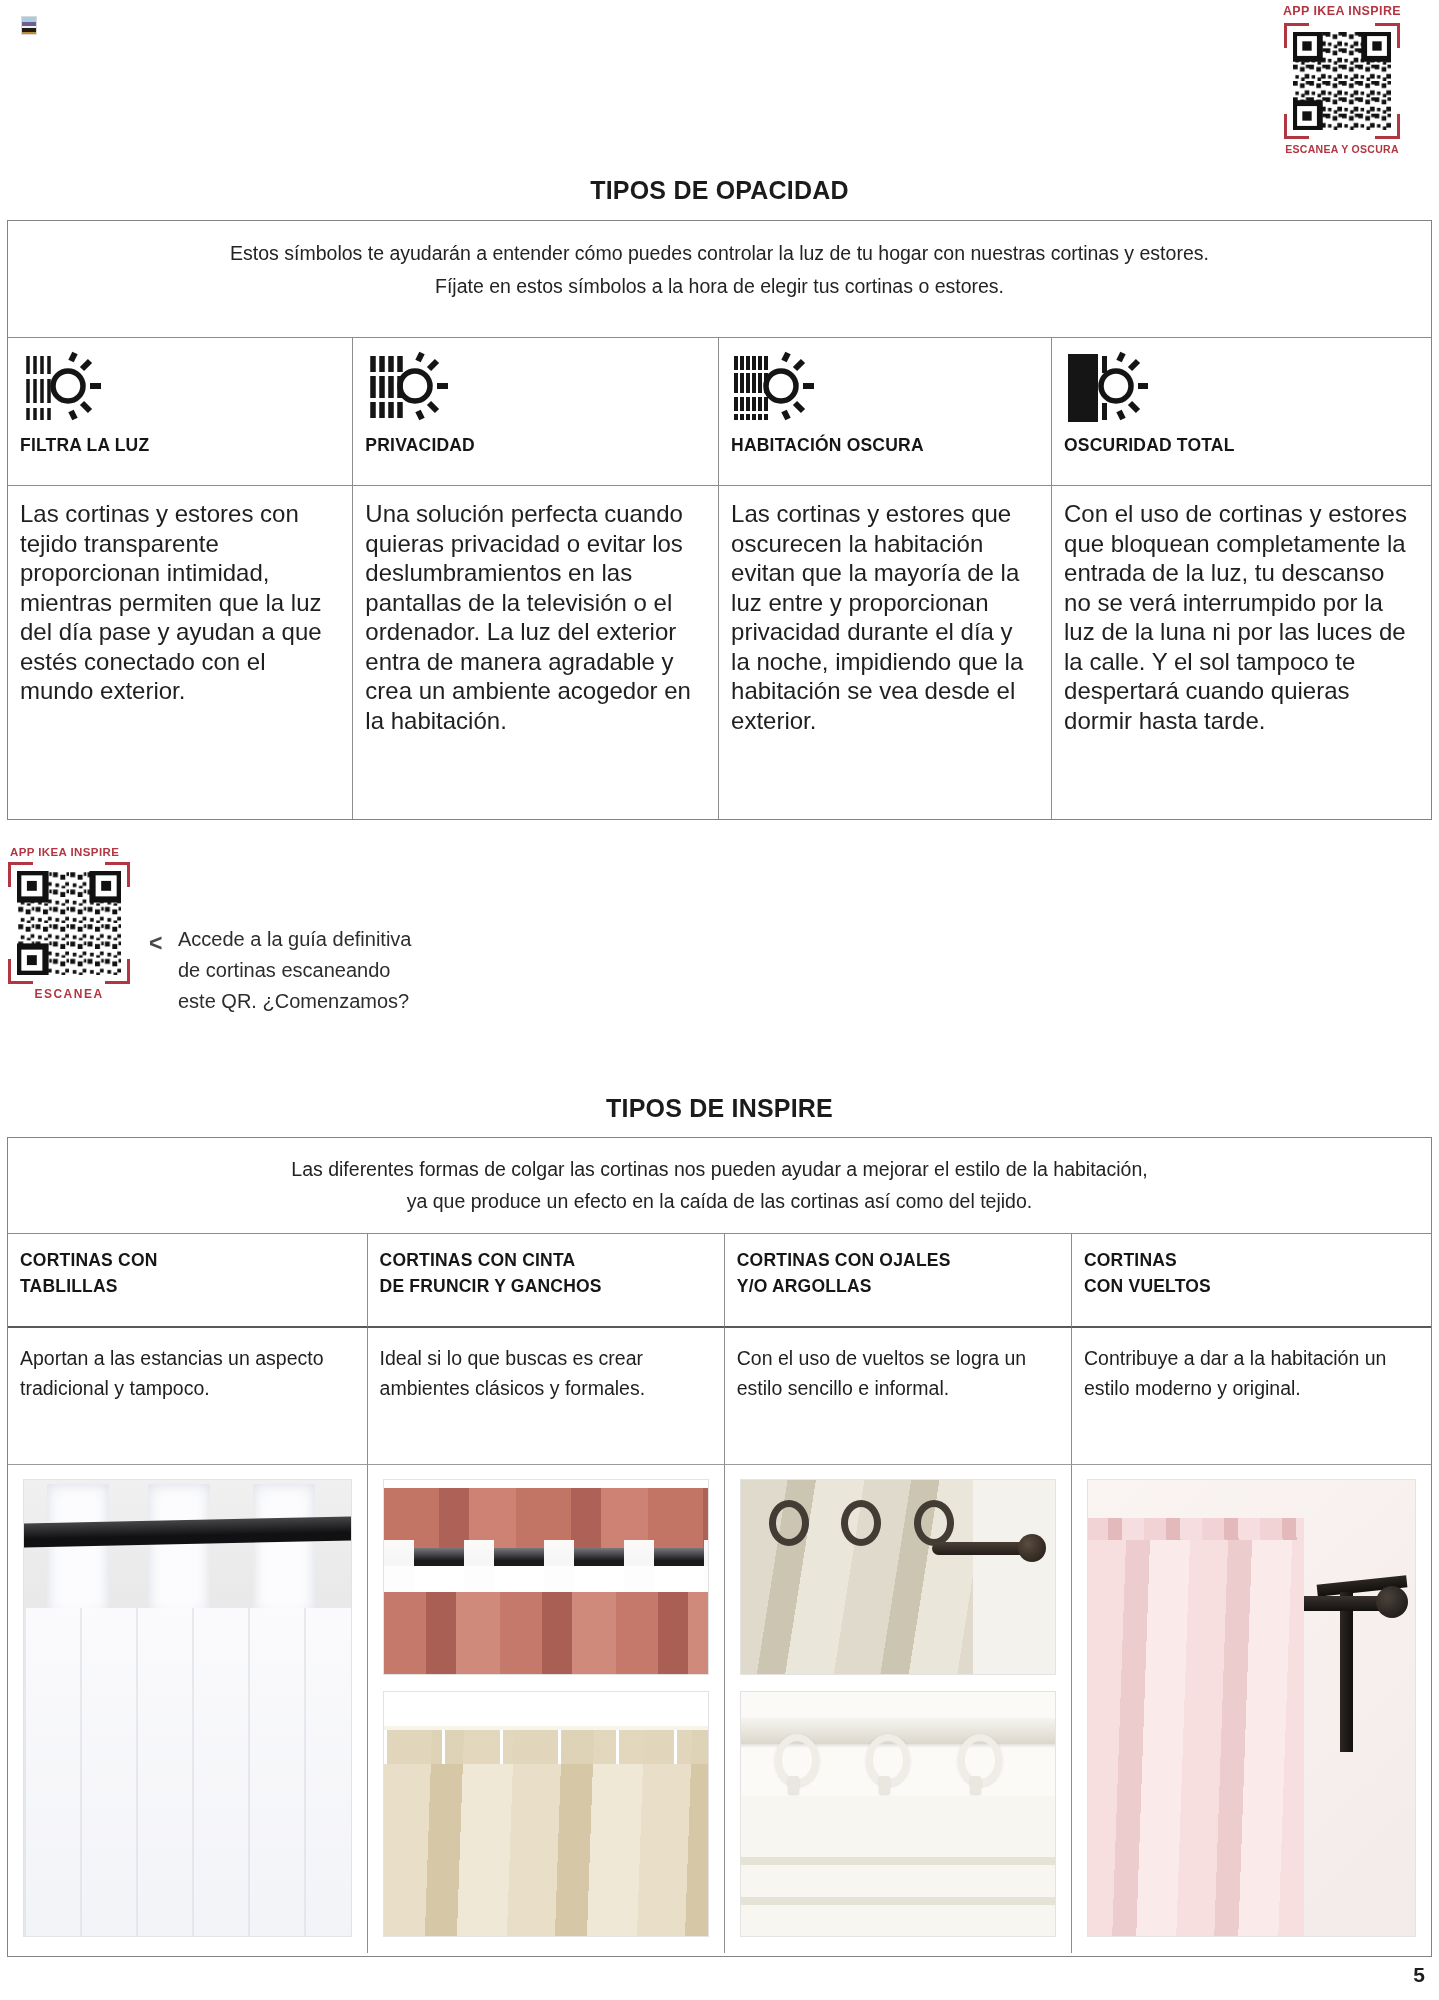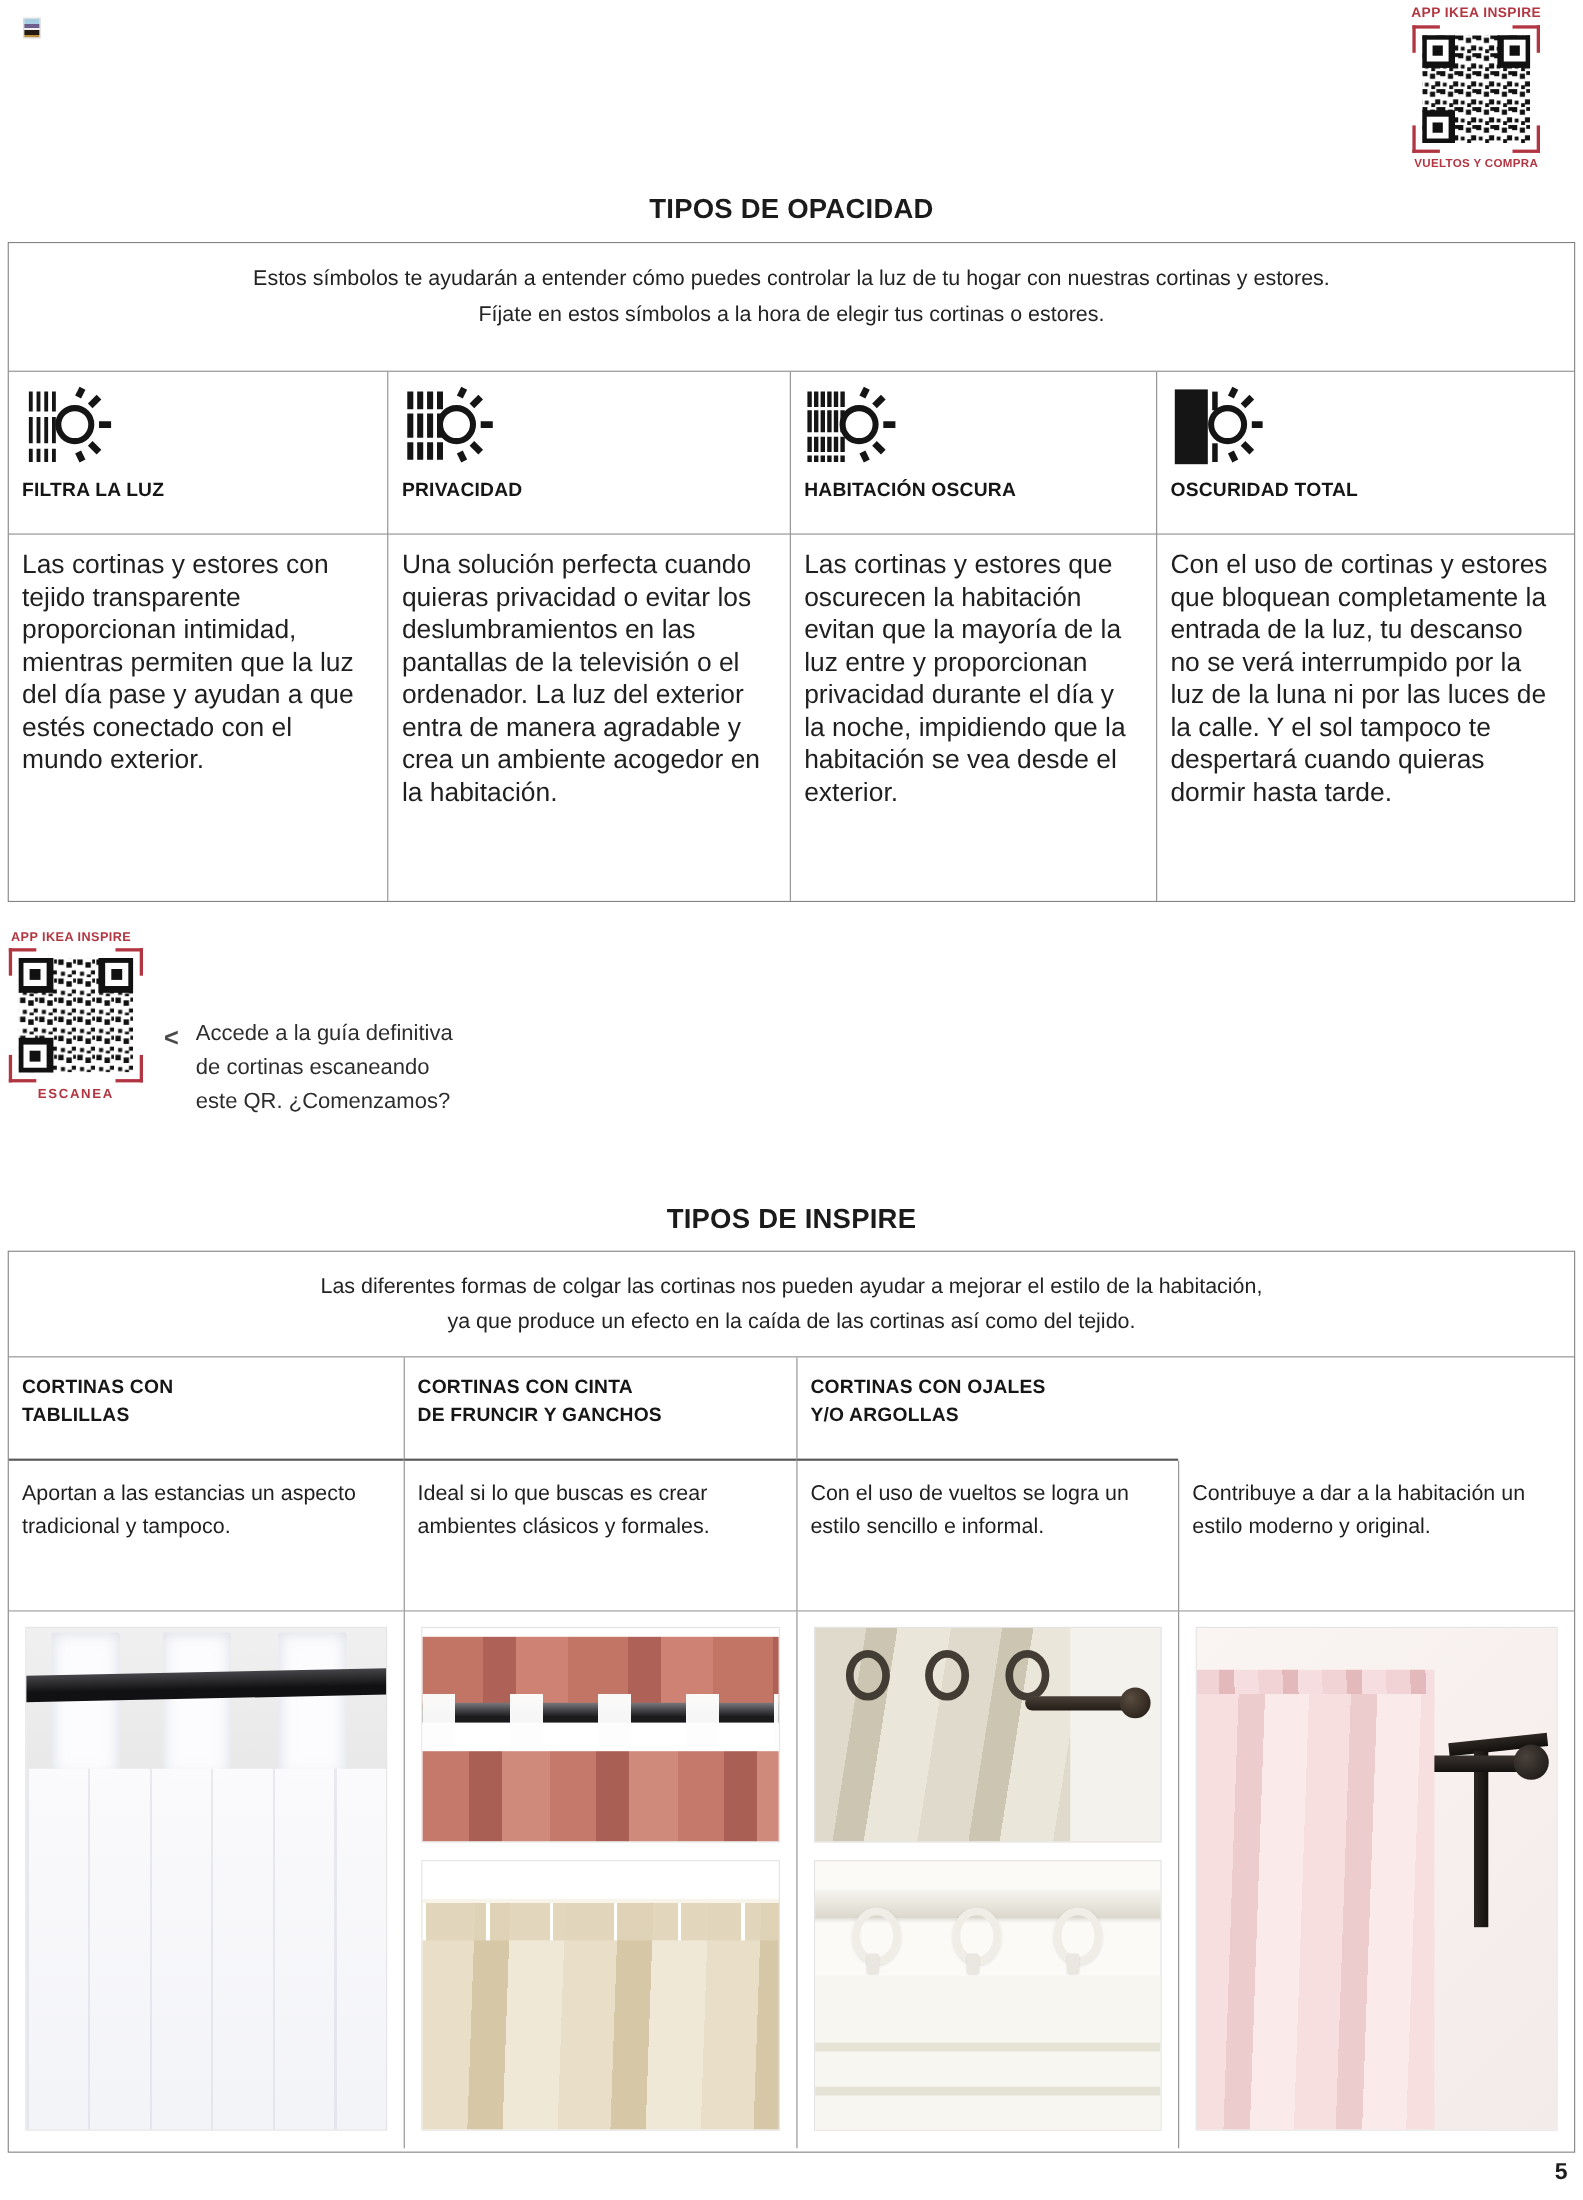--- a/index.html
+++ b/index.html
@@ -162,21 +162,21 @@
         <rect width="84" height="84" fill="#fff"></rect>
           <rect width="84" height="84" fill="url(#qp-top)"></rect>
         <rect x="1" y="1" width="22" height="22" fill="#fff" stroke="#111" stroke-width="5"></rect>
           <rect x="8" y="8" width="8" height="8" fill="#111"></rect>
         <rect x="61" y="1" width="22" height="22" fill="#fff" stroke="#111" stroke-width="5"></rect>
           <rect x="68" y="8" width="8" height="8" fill="#111"></rect>
         <rect x="1" y="61" width="22" height="22" fill="#fff" stroke="#111" stroke-width="5"></rect>
           <rect x="8" y="68" width="8" height="8" fill="#111"></rect>
       </svg>
     </div>
-    <div class="qr-scan">VUELTOS Y COMPRA</div>
+    <div class="qr-scan">ESCANEA Y OSCURA</div>
   </div>
 
   <div class="abs sec-title" style="top:176px;">TIPOS DE OPACIDAD</div>
 
   <div class="abs big-box op-box">
     <div class="intro op-intro">
       <div>Estos símbolos te ayudarán a entender cómo puedes controlar la luz de tu hogar con nuestras cortinas y estores.</div>
       <div>Fíjate en estos símbolos a la hora de elegir tus cortinas o estores.</div>
     </div>
 
@@ -323,20 +323,26 @@
           <span style="display:block">CORTINAS CON CINTA</span>
           <span style="display:block">DE FRUNCIR Y GANCHOS</span>
         </div>
       </div>
       <div class="cell st-head vline">
         <div class="st-label">
           <span style="display:block">CORTINAS CON OJALES</span>
           <span style="display:block">Y/O ARGOLLAS</span>
         </div>
       </div>
+      <div class="cell st-head vline">
+        <div class="st-label">
+          <span style="display:block">CORTINAS</span>
+          <span style="display:block">CON VUELTOS</span>
+        </div>
+      </div>
     </div>
 
     <div class="grid4 st-cols st-desc-row">
       <div class="cell st-desc">Aportan a las estancias un aspecto tradicional y tampoco.</div>
       <div class="cell st-desc vline">Ideal si lo que buscas es crear ambientes clásicos y formales.</div>
       <div class="cell st-desc vline">Con el uso de vueltos se logra un estilo sencillo e informal.</div>
       <div class="cell st-desc vline">Contribuye a dar a la habitación un estilo moderno y original.</div>
     </div>
 
     <div class="grid4 st-cols st-photo-row">

